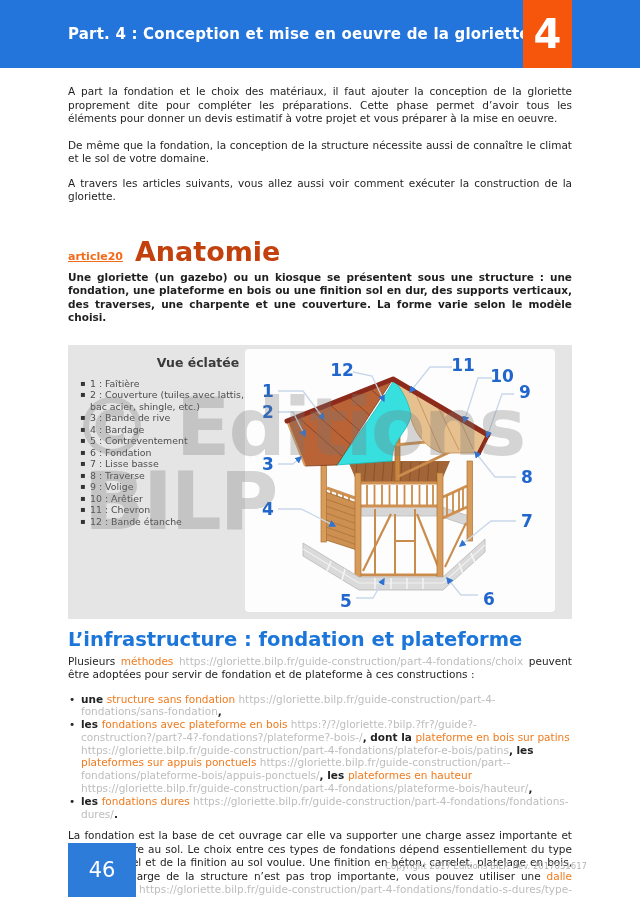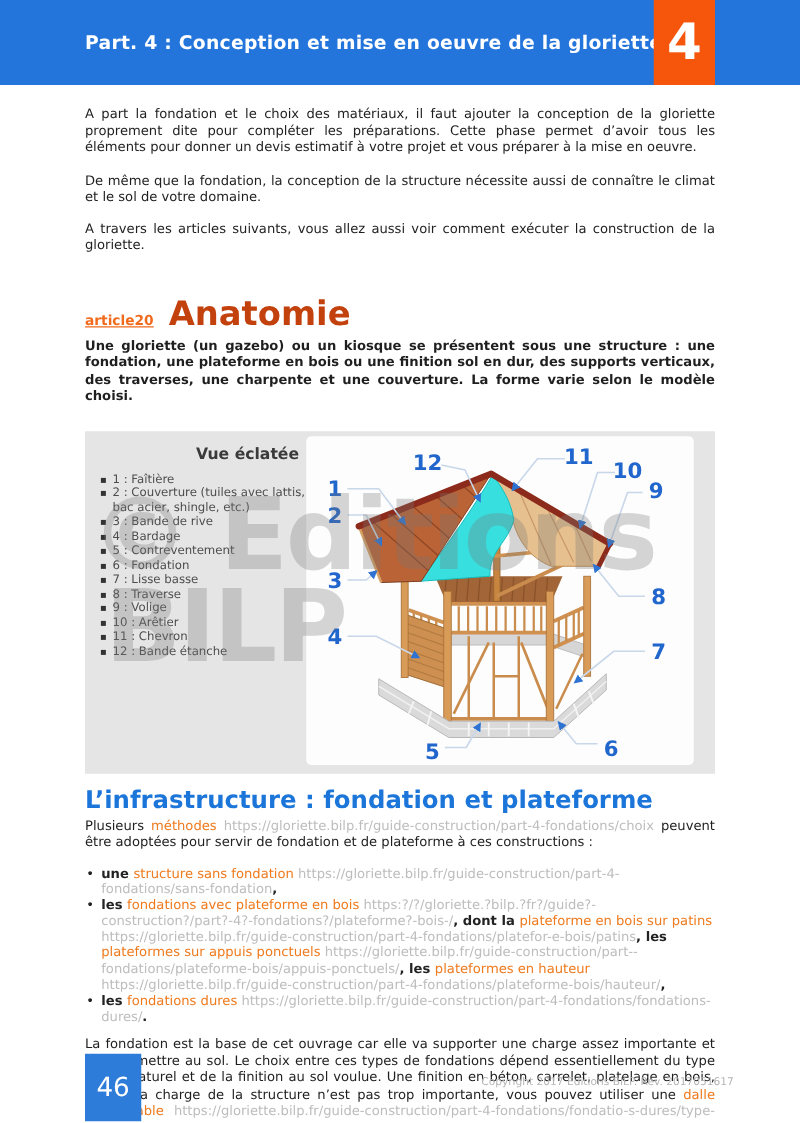--- a/index.html
+++ b/index.html
@@ -44,21 +44,21 @@
   .bullets{margin:11px 0 0 0;padding:0;list-style:none;font-size:10.5px;line-height:12.8px;color:#1f1f1f;}
   .bullets li{position:relative;padding-left:13px;}
   .bullets li::before{content:"•";position:absolute;left:1px;top:0;color:#222;}
   .outro{margin-top:9px!important;}
 
   .s-link{color:#ef7b1f;}
   .s-url{color:#bdbdbd;}
   .s-b{font-weight:bold;color:#222;}
 
   
-  .page-box{position:absolute;left:68px;top:843px;width:45px;height:54px;background:#2e7cd9;
+  .page-box{position:absolute;left:68px;top:843px;width:68px;height:54px;background:#2e7cd9;
       display:flex;align-items:center;justify-content:center;color:#fff;font-size:21px;}
   .copyright{position:absolute;left:342px;top:861px;width:245px;text-align:right;
       font-size:8.5px;color:#b5b5b5;}
 
   svg text.num{font-family:"DejaVu Sans","Liberation Sans",sans-serif;font-size:17px;font-weight:bold;fill:#2066cc;}
 </style>
 </head>
 <body>
 
 <div class="header">

